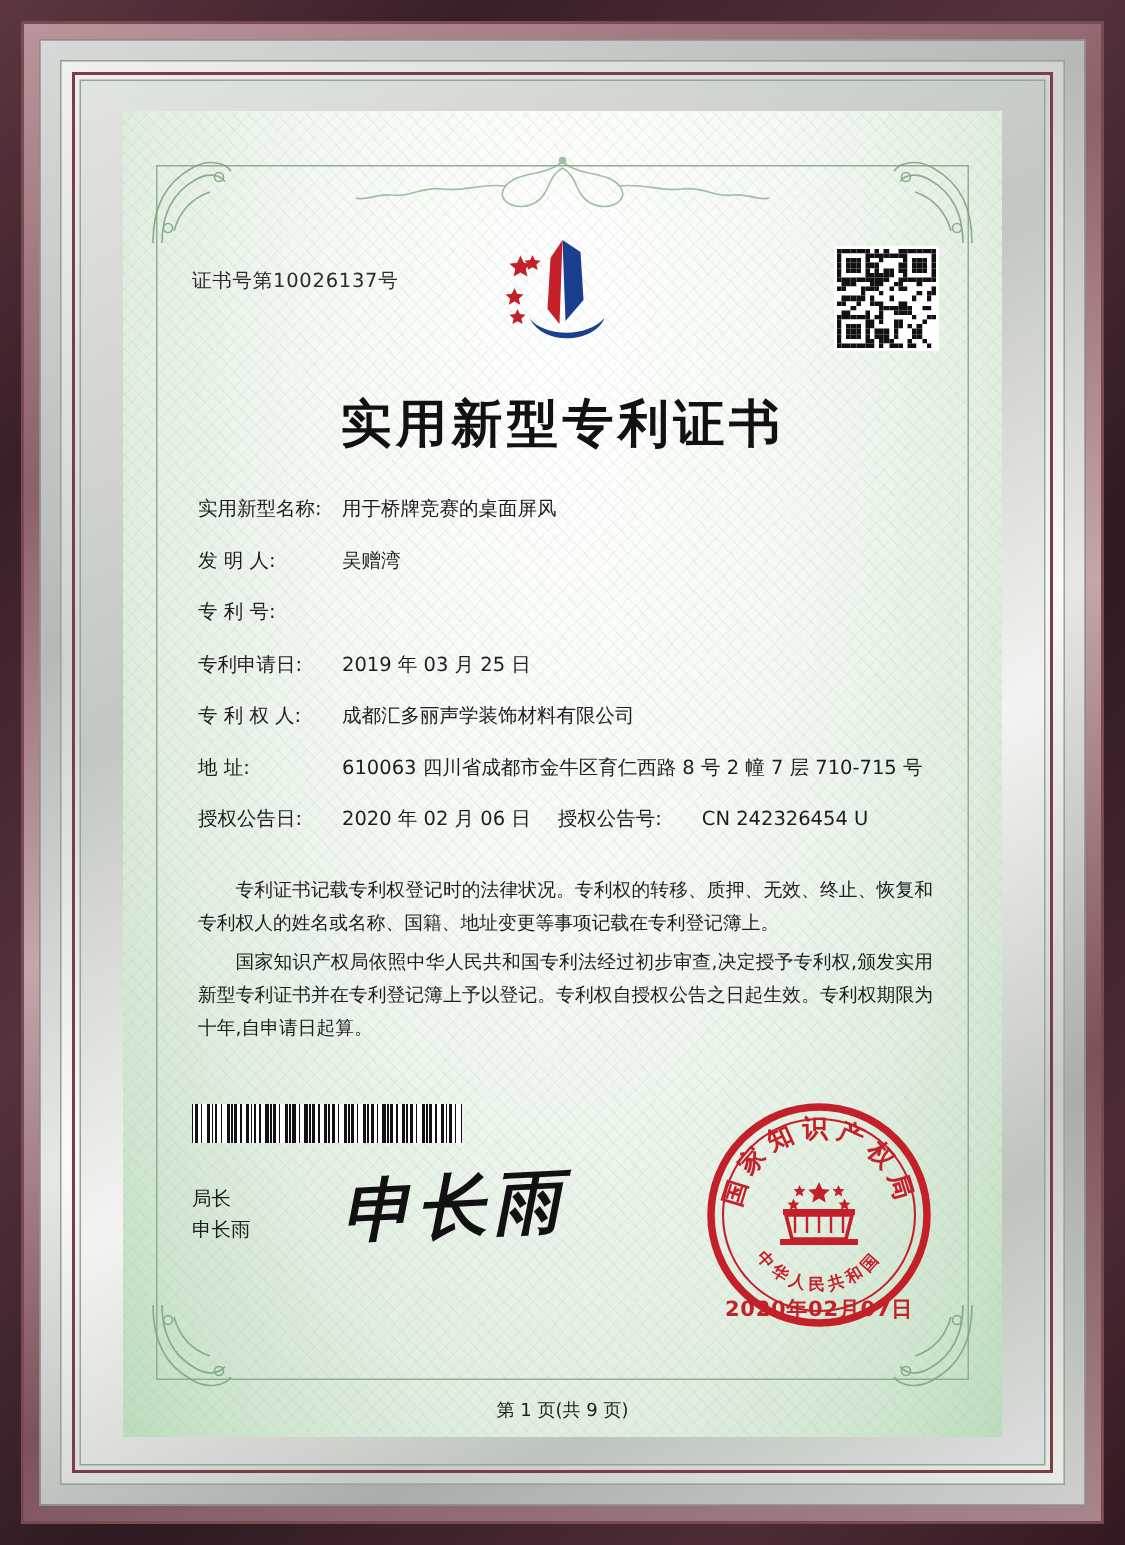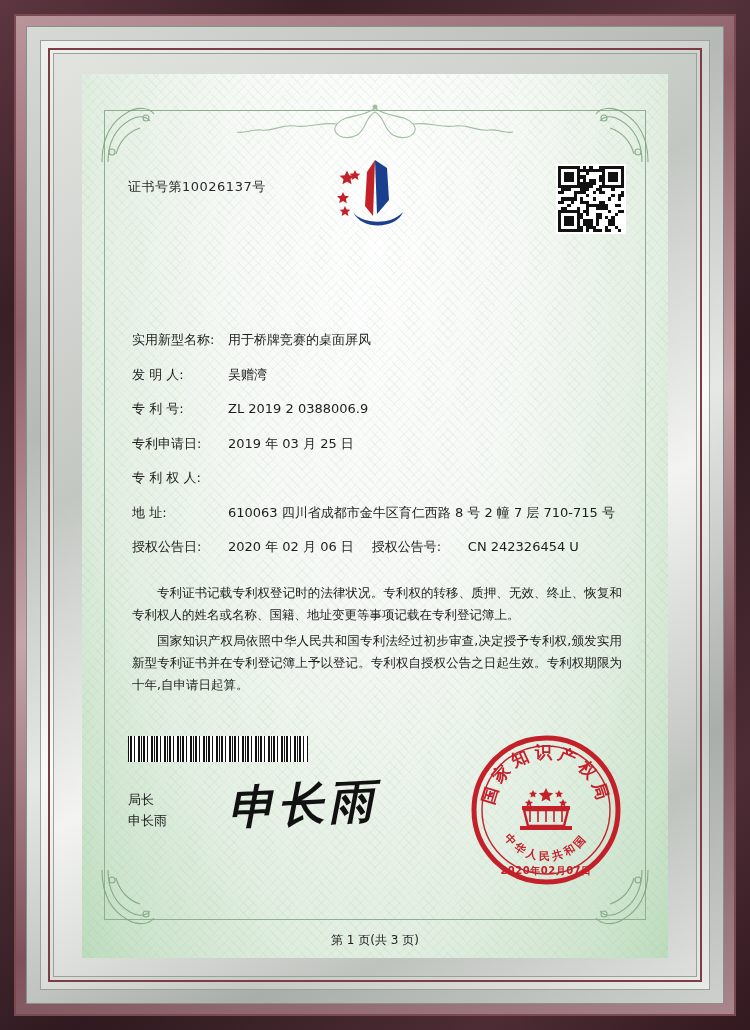--- a/index.html
+++ b/index.html
@@ -249,21 +249,21 @@
     height: 156px;
   }
   .seal svg { width: 156px; height: 156px; display: block; }
   .seal-date {
     position: absolute;
     right: 44px;
     top: 790px;
     width: 156px;
     text-align: center;
     color: #c4202a;
-    font-size: 10px;
+    font-size: 14px;
     font-weight: bold;
     letter-spacing: 0.5px;
   }
 
   
   .page-no {
     position: absolute;
     left: 0; right: 0;
     top: 858px;
     text-align: center;
@@ -788,40 +788,41 @@
         <i style="background: rgb(255, 255, 255);"></i>
         <i></i>
         <i></i>
         <i style="background: rgb(255, 255, 255);"></i>
         <i style="background: rgb(255, 255, 255);"></i>
         <i></i>
         <i style="background: rgb(255, 255, 255);"></i>
       </div>
   </div>
 
+  <div class="cert-title">实用新型专利证书</div>
 
   <div class="fields">
     <div class="field-row">
       <span class="field-label">实用新型名称:</span>
       <span class="field-value">用于桥牌竞赛的桌面屏风</span>
     </div>
     <div class="field-row">
       <span class="field-label">发 明 人:</span>
       <span class="field-value">吴赠湾</span>
     </div>
     <div class="field-row">
       <span class="field-label">专 利 号:</span>
-      <span class="field-value">ZL 2019 2 0388006.9</span>
     </div>
     <div class="field-row">
       <span class="field-label">专利申请日:</span>
       <span class="field-value">2019 年 03 月 25 日</span>
     </div>
     <div class="field-row">
       <span class="field-label">专 利 权 人:</span>
+      <span class="field-value">成都汇多丽声学装饰材料有限公司</span>
     </div>
     <div class="field-row">
       <span class="field-label">地 址:</span>
       <span class="field-value">610063 四川省成都市金牛区育仁西路 8 号 2 幢 7 层 710-715 号</span>
     </div>
     <div class="field-row two-col">
       <span class="field-label">授权公告日:</span>
       <span class="field-value" style="flex:0 0 auto;">2020 年 02 月 06 日</span>
       <span class="col-right">
         <span class="field-label">授权公告号:</span>
@@ -864,15 +865,15 @@
         <path d="M0 -24 l2.2 4.6 5 .6 -3.8 3.4 1.1 5 -4.5-2.6 -4.5 2.6 1.1-5 -3.8-3.4 5-.6 Z" fill="#c4202a"></path>
         <path d="M-13 -22 l1.2 2.6 2.8 .3 -2.1 1.9 .6 2.8 -2.5-1.4 -2.5 1.4 .6-2.8 -2.1-1.9 2.8-.3 Z" fill="#c4202a"></path>
         <path d="M13 -22 l1.2 2.6 2.8 .3 -2.1 1.9 .6 2.8 -2.5-1.4 -2.5 1.4 .6-2.8 -2.1-1.9 2.8-.3 Z" fill="#c4202a"></path>
         <path d="M-17 -13 l1.2 2.6 2.8 .3 -2.1 1.9 .6 2.8 -2.5-1.4 -2.5 1.4 .6-2.8 -2.1-1.9 2.8-.3 Z" fill="#c4202a"></path>
         <path d="M17 -13 l1.2 2.6 2.8 .3 -2.1 1.9 .6 2.8 -2.5-1.4 -2.5 1.4 .6-2.8 -2.1-1.9 2.8-.3 Z" fill="#c4202a"></path>
       </g>
     </svg>
   </div>
   <div class="seal-date">2020年02月07日</div>
 
-  <div class="page-no">第 1 页(共 3 页)</div>
+  <div class="page-no">第 1 页(共 9 页)</div>
 
 </div>
 
 </body></html>

